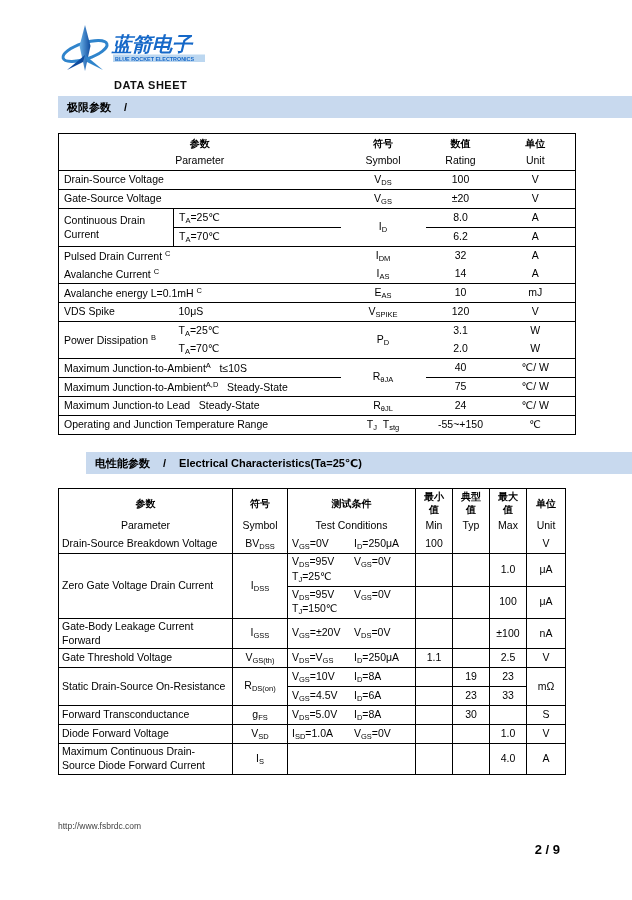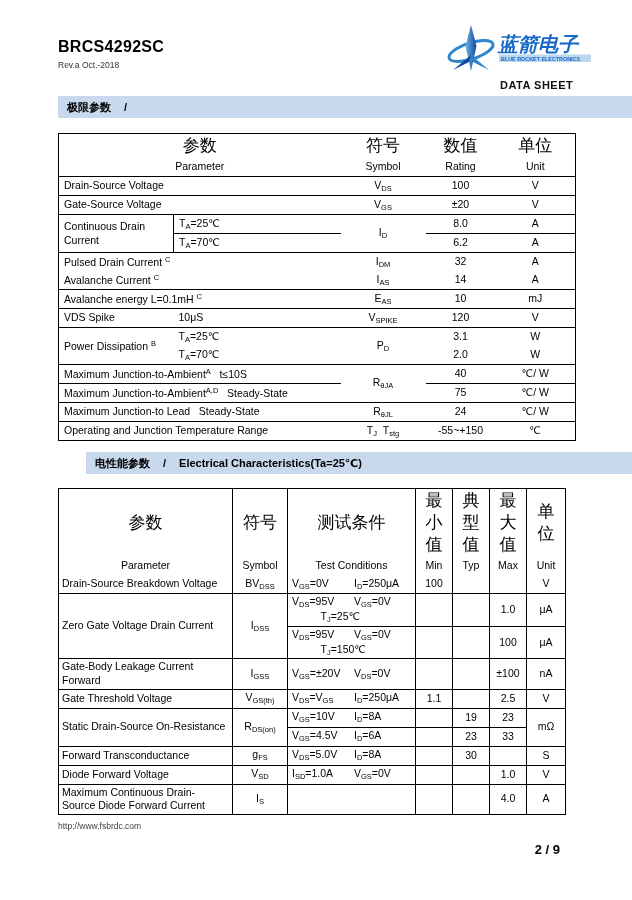--- a/index.html
+++ b/index.html
@@ -22,48 +22,44 @@
     position:absolute;left:58px;width:595px;height:22px;box-sizing:border-box;
     background:#c8d9ee;display:flex;align-items:center;padding-left:9px;
     font-size:11px;font-weight:bold;gap:13px;
   }
   .bar-1{top:96px;}
   .bar-2{top:452px;margin-left:28px;}
 
   
   table{border-collapse:collapse;table-layout:fixed;}
   td{padding:1px 5px;height:16px;text-align:center;vertical-align:middle;font-size:10.5px;line-height:1.3;}
-  .hd{font-weight:normal;font-size:17px;}
+  .hd{font-weight:bold;font-size:10px;}
   .L{text-align:left;}
   .bb{border-bottom:1px solid #000;}
   .bbh{border-bottom:1.5px solid #000;}
   .bl{border-left:1px solid #000;}
 
   .t1{position:absolute;left:58px;top:133px;width:517px;border:1.5px solid #000;}
   .t2{position:absolute;left:58px;top:488px;width:507px;border:1.5px solid #000;}
   .t2 td{border-left:1px solid #000;padding:1px 4px;}
   .t2 td.L{padding-left:3px;}
 
-  .cl{display:flex;text-align:left;justify-content:center;}
+  .cl{display:flex;text-align:left;}
   .cl span{display:block;white-space:nowrap;}
   .cl span:first-child{flex:0 0 62px;}
   .cl span:nth-child(2){flex:1;}
 
   
   .foot-url{position:absolute;left:58px;top:821px;font-size:8.5px;color:#444;}
   .foot-page{position:absolute;right:72px;top:842px;font-size:13px;font-weight:bold;}
 </style>
 </head>
 <body>
 
 <div class="hdr">
-  <div>
-    <div class="pn">BRCS4292SC</div>
-    <div class="rev">Rev.a Oct.-2018</div>
-  </div>
   <div class="logo-wrap">
     <svg width="152" height="50" viewBox="0 0 152 50">
       <defs>
         <linearGradient id="lg" x1="0" y1="0" x2="1" y2="0">
           <stop offset="0" stop-color="#6db3e8"></stop>
             <stop offset="1" stop-color="#0d4a9e"></stop>
         </linearGradient>
       </defs>
       <g transform="translate(27,27)">
         <ellipse rx="23" ry="8" transform="rotate(-18)" fill="none" stroke="#2f84cc" stroke-width="3"></ellipse>

